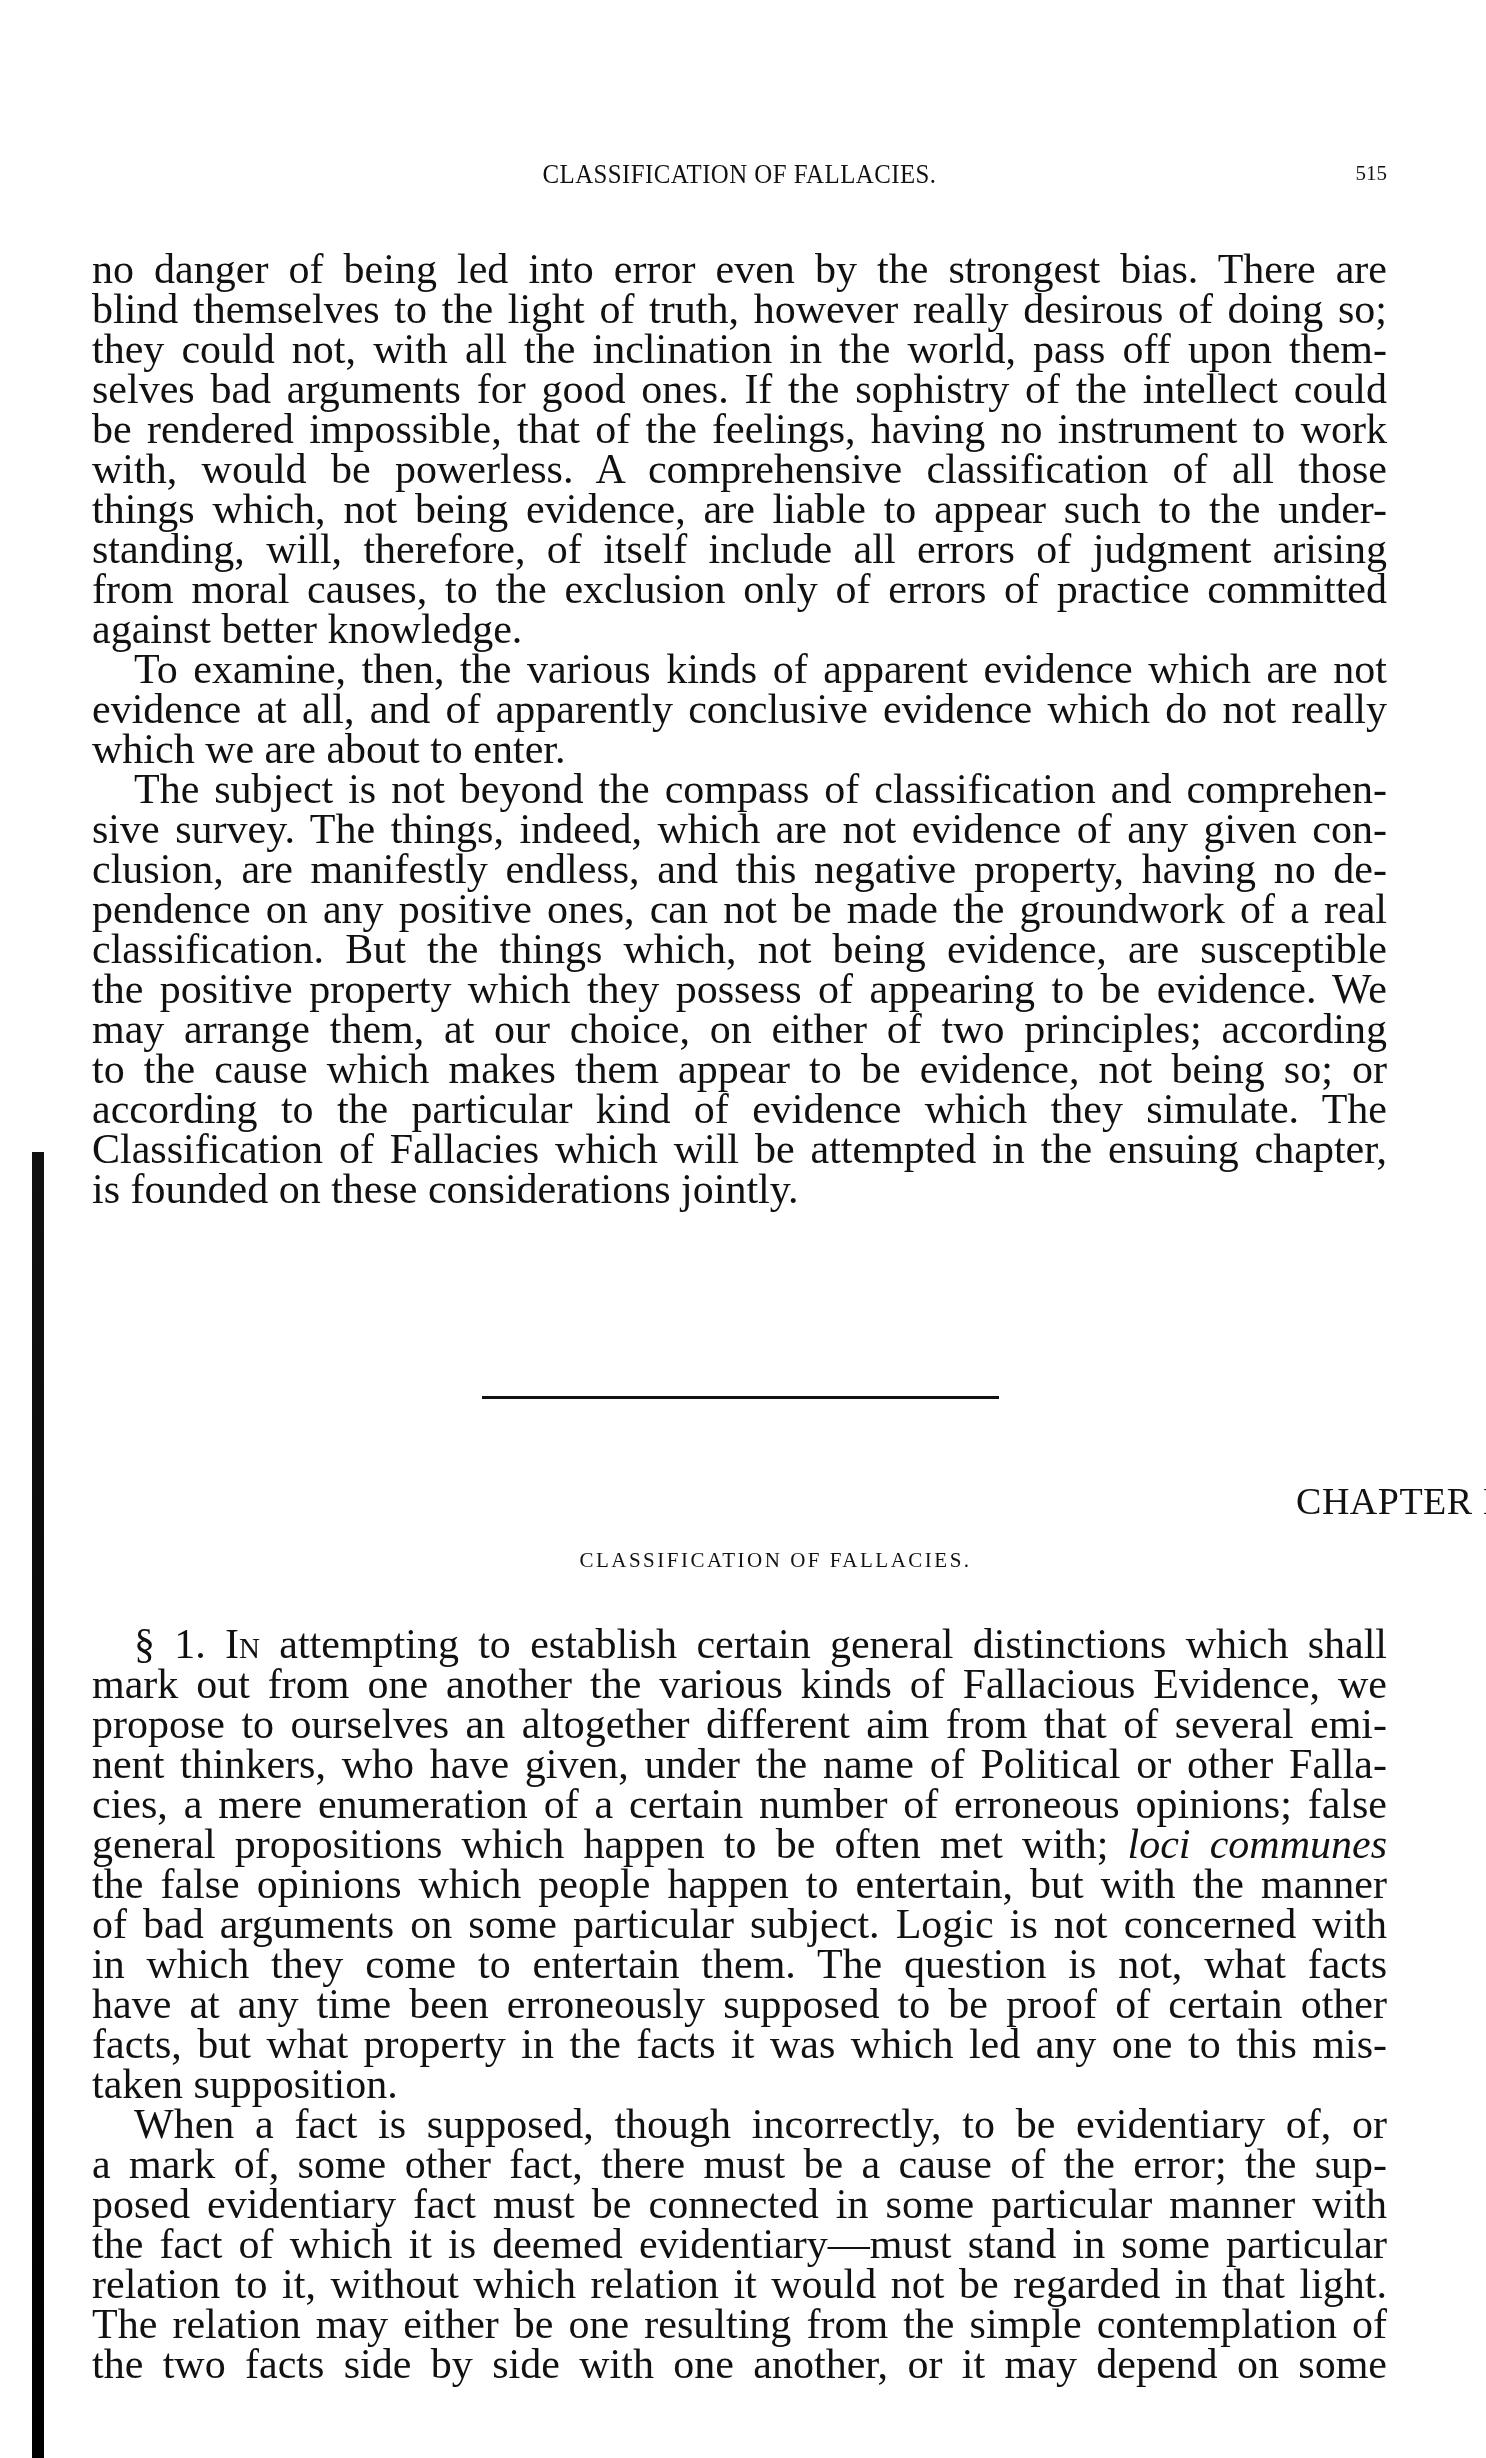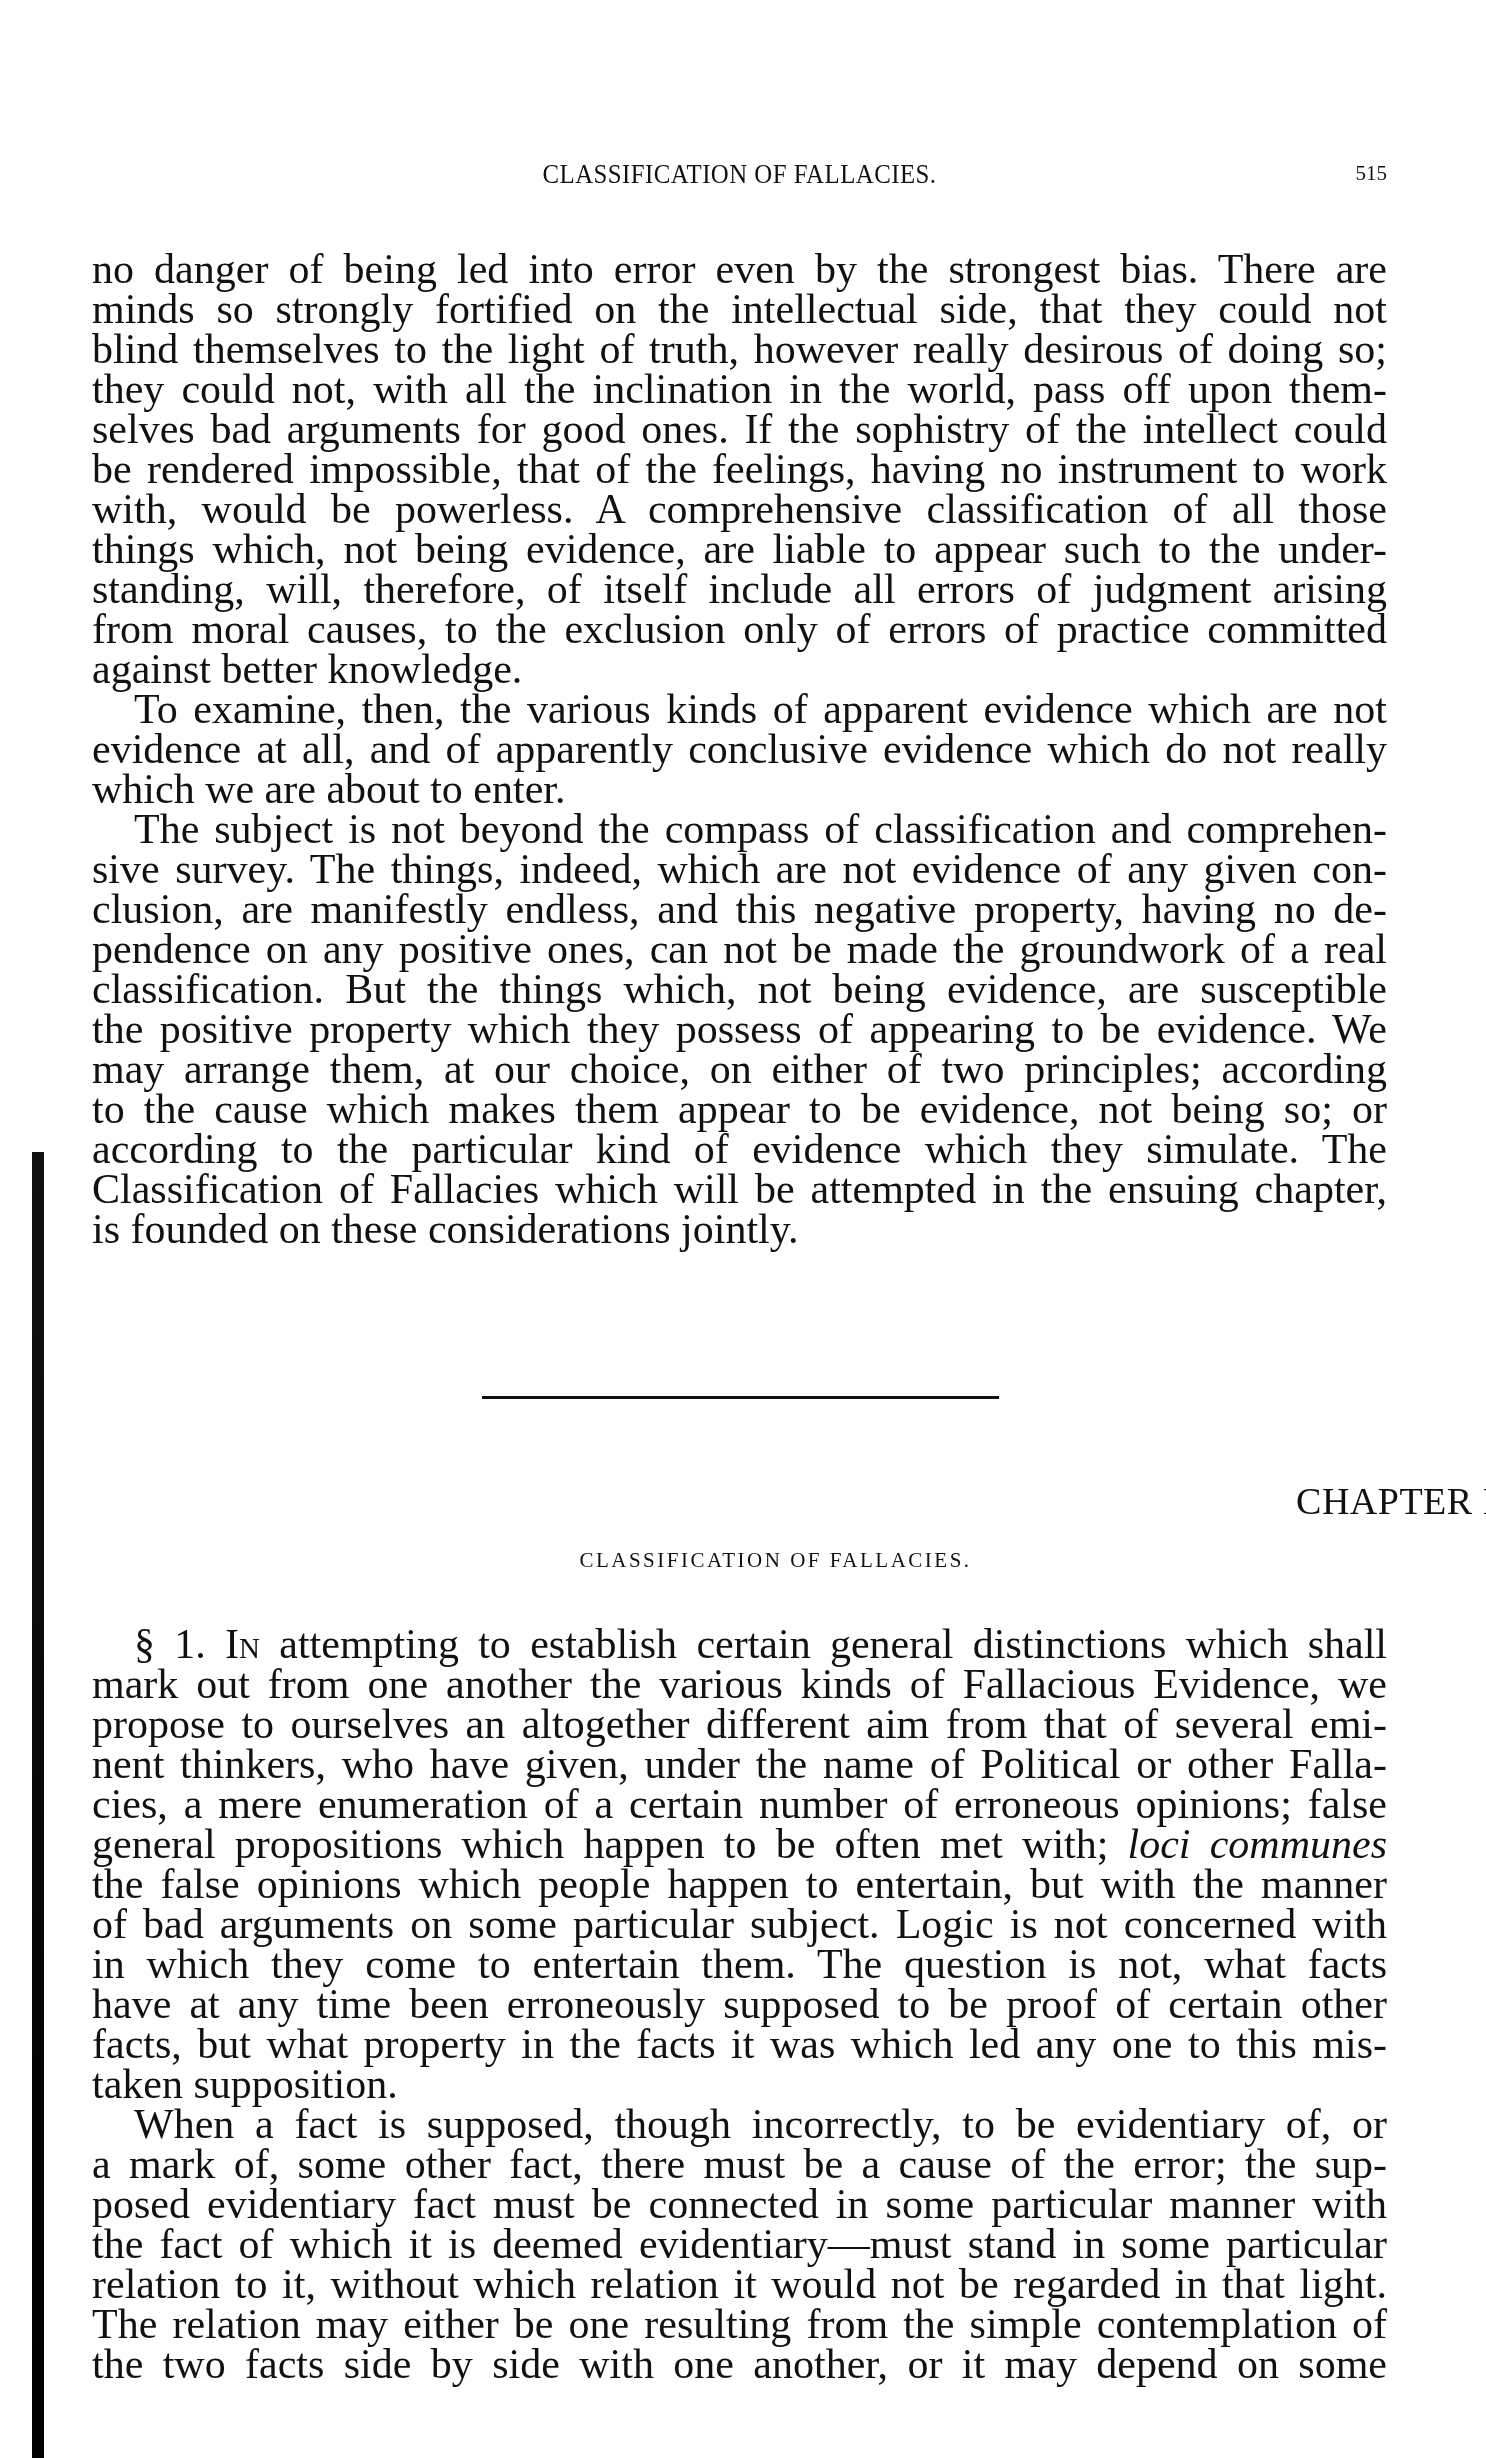--- a/index.html
+++ b/index.html
@@ -55,21 +55,20 @@
 
   <div class="left-bar"></div>
 
   <div class="running-head">
     <div class="running-title">CLASSIFICATION OF FALLACIES.</div>
     <div class="page-number">515</div>
   </div>
 
   <div class="text-block block-1">
     <span class="line">no danger of being led into error even by the strongest bias.  There are</span>
-    <span class="line">minds so strongly fortified on the intellectual side, that they could not</span>
     <span class="line">blind themselves to the light of truth, however really desirous of doing so;</span>
     <span class="line">they could not, with all the inclination in the world, pass off upon them-</span>
     <span class="line">selves bad arguments for good ones.  If the sophistry of the intellect could</span>
     <span class="line">be rendered impossible, that of the feelings, having no instrument to work</span>
     <span class="line">with, would be powerless.  A comprehensive classification of all those</span>
     <span class="line">things which, not being evidence, are liable to appear such to the under-</span>
     <span class="line">standing, will, therefore, of itself include all errors of judgment arising</span>
     <span class="line">from moral causes, to the exclusion only of errors of practice committed</span>
     <span class="line last">against better knowledge.</span>
     <span class="line indent">To examine, then, the various kinds of apparent evidence which are not</span>

